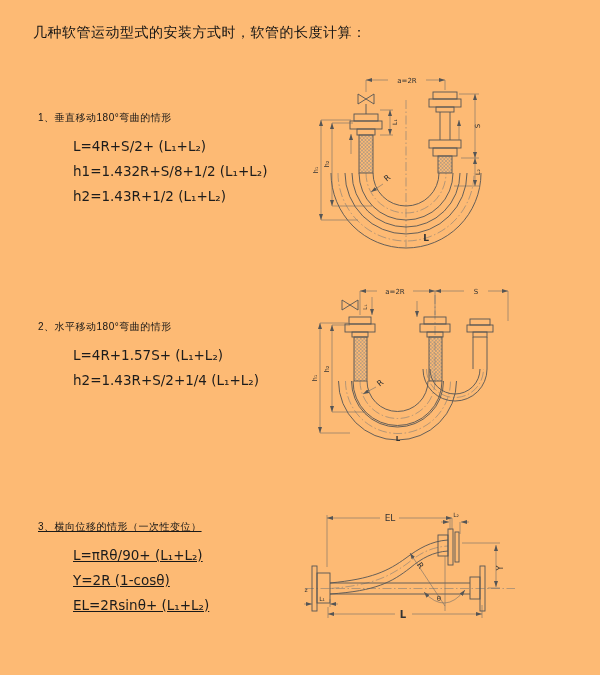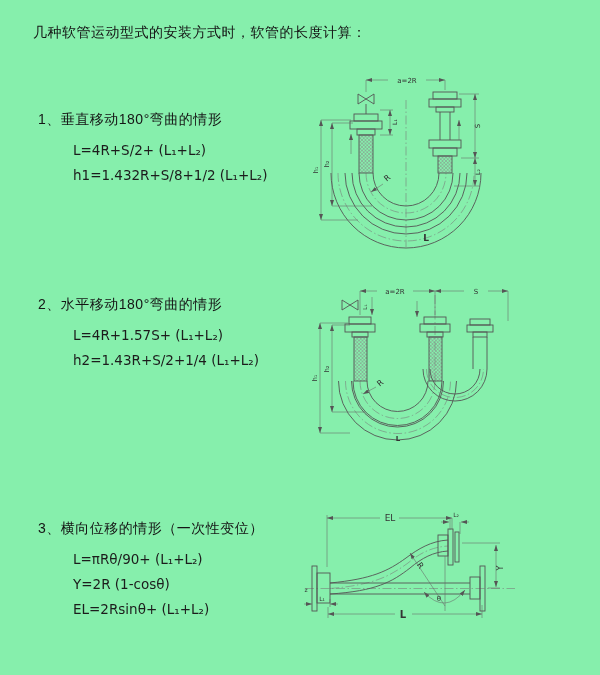--- a/index.html
+++ b/index.html
@@ -4,30 +4,30 @@
 <style>
   html,body{margin:0;padding:0;}
   body{
     width:600px;height:675px;
     background:#ffffff;
     font-family:"Liberation Sans","DejaVu Sans",sans-serif;
     color:#1a1a1a;
     position:relative;
     overflow:hidden;
   }
-  .page{position:absolute;inset:0;background:#86efac;padding-left:45px;}
+  .page{position:absolute;inset:0;background:#fdba74;padding-left:45px;}
   .title{
     position:absolute;left:33px;top:24px;
     font-size:14px;letter-spacing:.5px;color:#151515;
   }
   .section{position:absolute;left:38px;}
   .sec1{top:111px;}
-  .sec2{top:296px;}
-  .sec3{top:520px;}
-  .sec-heading{font-size:14px;color:#151515;letter-spacing:.5px;}
+  .sec2{top:320px;}
+  .sec3{top:520px;text-decoration:underline;}
+  .sec-heading{font-size:10px;color:#151515;letter-spacing:.5px;}
   .formulas{margin-top:9px;padding-left:24px;}
   .formula{
     font-family:"DejaVu Sans",sans-serif;
     font-size:13.5px;color:#1c1c1c;
     height:25px;line-height:25px;white-space:nowrap;margin-left:11px;
   }
   .diagram{position:absolute;text-align:right;}
   .dg1{left:313px;top:70px;}
   .dg2{left:310px;top:281px;}
   .dg3{left:300px;top:503px;}
@@ -45,20 +45,21 @@
 
 <div class="page">
 
   <div class="title">几种软管运动型式的安装方式时，软管的长度计算：</div>
 
   <div class="section sec1">
     <div class="sec-heading">1、垂直移动180°弯曲的情形</div>
     <div class="formulas">
       <div class="formula">L=4R+S/2+ (L₁+L₂)</div>
       <div class="formula">h1=1.432R+S/8+1/2 (L₁+L₂)</div>
+      <div class="formula">h2=1.43R+1/2 (L₁+L₂)</div>
     </div>
   </div>
 
   <div class="section sec2">
     <div class="sec-heading">2、水平移动180°弯曲的情形</div>
     <div class="formulas">
       <div class="formula">L=4R+1.57S+ (L₁+L₂)</div>
       <div class="formula">h2=1.43R+S/2+1/4 (L₁+L₂)</div>
     </div>
   </div>

